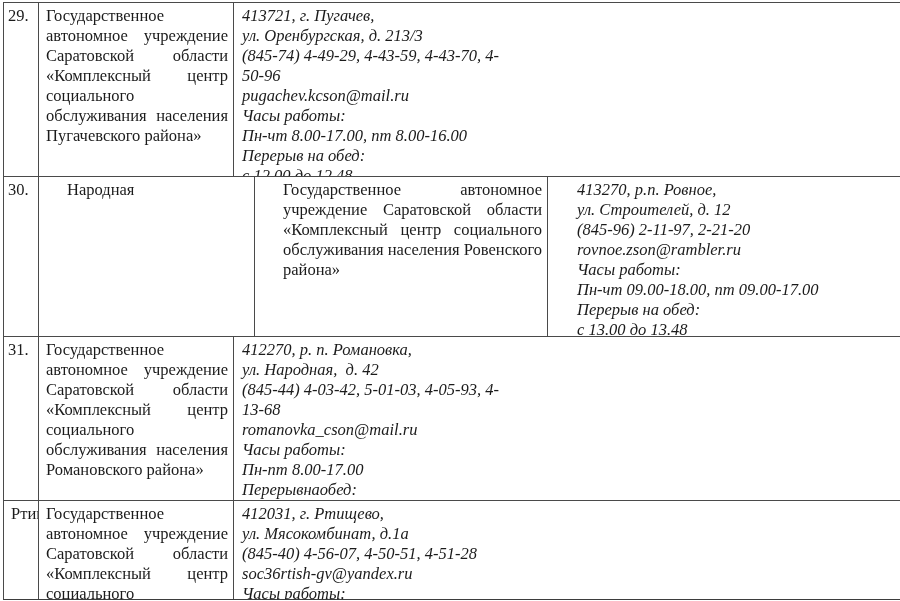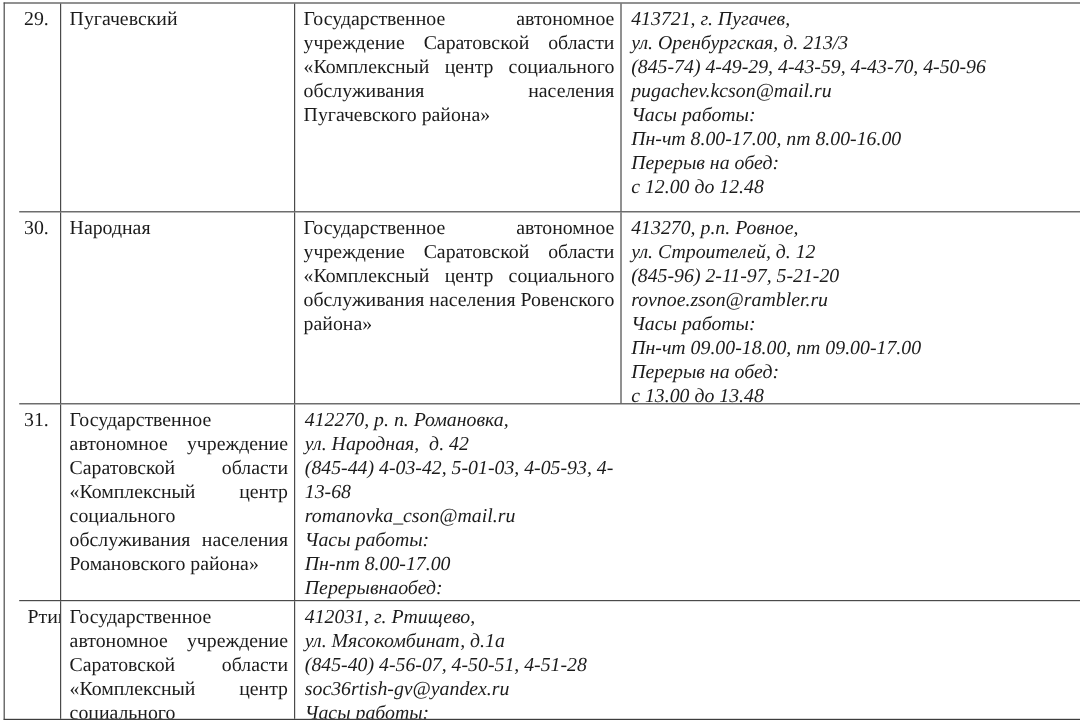--- a/index.html
+++ b/index.html
@@ -25,24 +25,23 @@
     border-top: 1px solid #4a4a4a;
     border-left: 1px solid #4a4a4a;
     border-bottom: 1px solid #3d3d3d;
     background: #ffffff;
   }
   .row {
     display: grid;
     grid-template-columns: 35px 195px 272px 1fr;
     box-sizing: border-box;
     border-bottom: 1px solid #4a4a4a;
-    margin-left: 12px;
   }
   .row.r1 { height: 174px; }
-  .row.r2 { height: 160px; }
+  .row.r2 { height: 160px; gap: 21px; }
   .row.r3 { height: 164px; }
   .row.r4 { height: 98px; border-bottom: none; }
   .cell {
     box-sizing: border-box;
     border-right: 1px solid #4a4a4a;
     padding: 3px 6px 0 7px;
     font-size: 16.5px;
     line-height: 20px;
     overflow: hidden;
   }
@@ -51,39 +50,38 @@
   .cell.org { text-align: justify; padding-right: 5px; font-family: Liberation Serif, serif; }
   .cell.contact { white-space: pre-wrap; padding-left: 8px; font-style: italic; }
 </style>
 </head>
 <body>
 
 <div class="tbl">
 
   <div class="row r1">
     <div class="cell num">29.</div>
-    <div class="cell district">Пугачевский</div>
     <div class="cell org">Государственное автономное учреждение Саратовской области «Комплексный центр социального обслуживания населения Пугачевского района»</div>
     <div class="cell contact">413721, г. Пугачев,
 ул. Оренбургская, д. 213/3
 (845-74) 4-49-29, 4-43-59, 4-43-70, 4-50-96
 pugachev.kcson@mail.ru
 Часы работы:
 Пн-чт 8.00-17.00, пт 8.00-16.00
 Перерыв на обед:
 с 12.00 до 12.48</div>
   </div>
 
   <div class="row r2">
     <div class="cell num">30.</div>
     <div class="cell district">Народная</div>
     <div class="cell org">Государственное автономное учреждение Саратовской области «Комплексный центр социального обслуживания населения Ровенского района»</div>
     <div class="cell contact">413270, р.п. Ровное,
 ул. Строителей, д. 12
-(845-96) 2-11-97, 5-21-20
+(845-96) 2-11-97, 2-21-20
 rovnoe.zson@rambler.ru
 Часы работы:
 Пн-чт 09.00-18.00, пт 09.00-17.00
 Перерыв на обед:
 с 13.00 до 13.48</div>
   </div>
 
   <div class="row r3">
     <div class="cell num">31.</div>
     <div class="cell org">Государственное автономное учреждение Саратовской области «Комплексный центр социального обслуживания населения Романовского района»</div>

